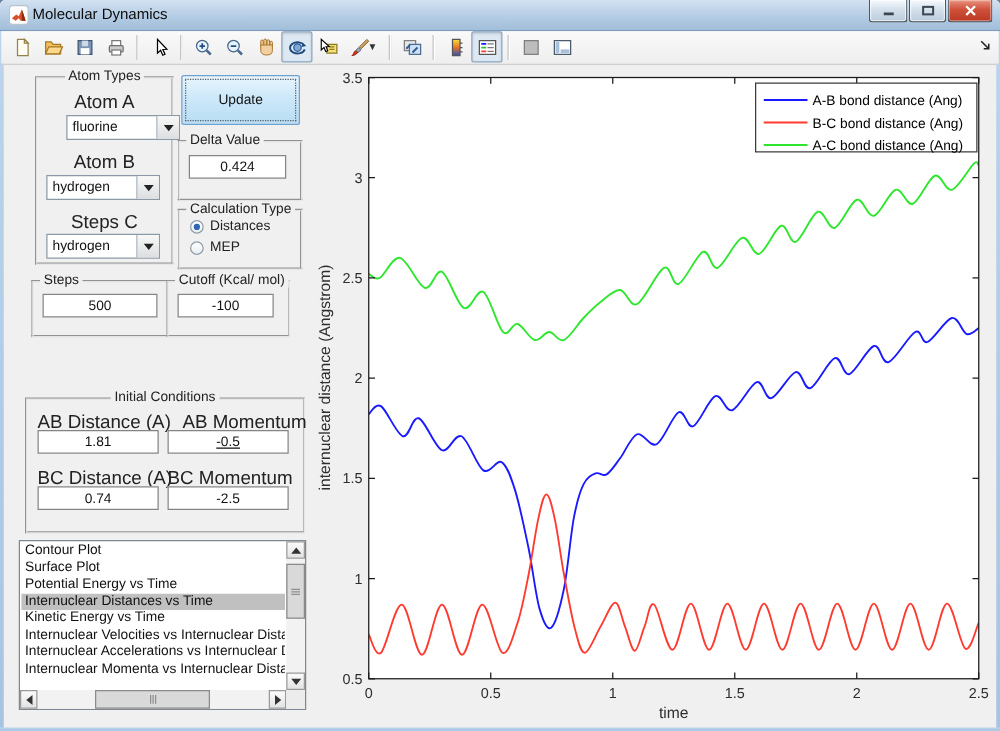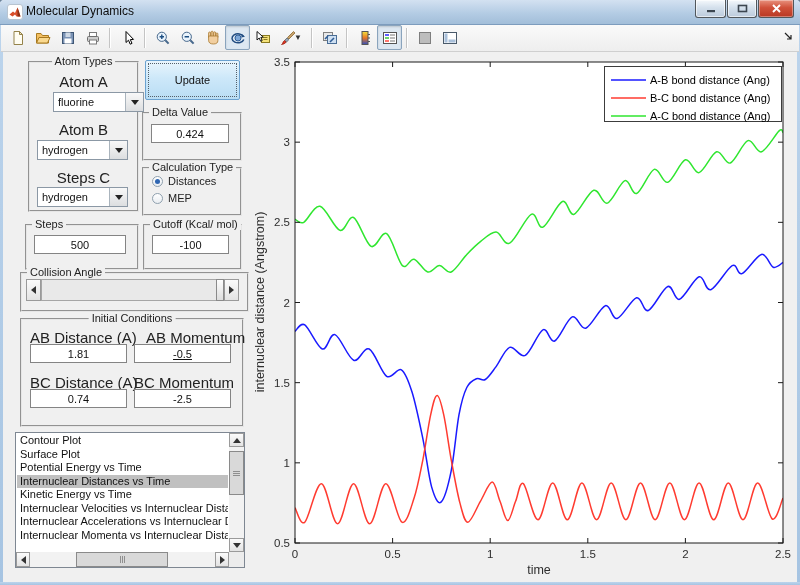--- a/index.html
+++ b/index.html
@@ -285,38 +285,25 @@
       <span class="radio"></span>
       <span class="radio-label">MEP</span>
     </div>
   </div>
 
   <div class="panel" style="left:25px;top:224px;width:110px;height:42px;">
     <span class="plabel left">Steps</span>
     <input class="efield" style="left: 7px; top: 9px; width: 92px;" value="500">
   </div>
 
-  <div class="panel" style="left:143px;top:224px;width:95px;height:42px;">
+  <div class="panel" style="left:133px;top:224px;width:95px;height:42px;">
     <span class="plabel left">Cutoff (Kcal/ mol)</span>
     <input class="efield" style="left: 7px; top: 9px; width: 77px;" value="-100">
   </div>
 
-  <div class="panel" style="left:20px;top:272px;width:225px;height:36px;">
-    <span class="plabel left">Collision Angle</span>
-    <div style="position:absolute;left:4px;top:5px;width:213px;height:22px;">
-      <div class="sbtn" style="left:0;top:0;">
-          <span class="tri-l"></span>
-        </div>
-      <div id="slider-track"></div>
-      <div id="slider-thumb"></div>
-      <div class="sbtn" style="right:0;top:0;">
-          <span class="tri-r"></span>
-        </div>
-    </div>
-  </div>
 
   <div class="panel" style="left:20px;top:318px;width:220px;height:105px;">
     <span class="plabel center">Initial Conditions</span>
     <span class="ctl-label" style="left:8px;width:97px;top:9px;">AB Distance (A)</span>
     <span class="ctl-label" style="left:124px;width:97px;top:9px;">AB Momentum</span>
     <input class="efield" style="left: 8px; top: 24px; width: 97px;" value="1.81">
     <input class="efield" style="left: 112px; top: 24px; width: 97px; text-decoration: underline;" value="-0.5">
     <span class="ctl-label" style="left:8px;width:97px;top:54px;">BC Distance (A)</span>
     <span class="ctl-label" style="left:112px;width:97px;top:54px;">BC Momentum</span>
     <input class="efield" style="left: 8px; top: 69px; width: 97px;" value="0.74">

